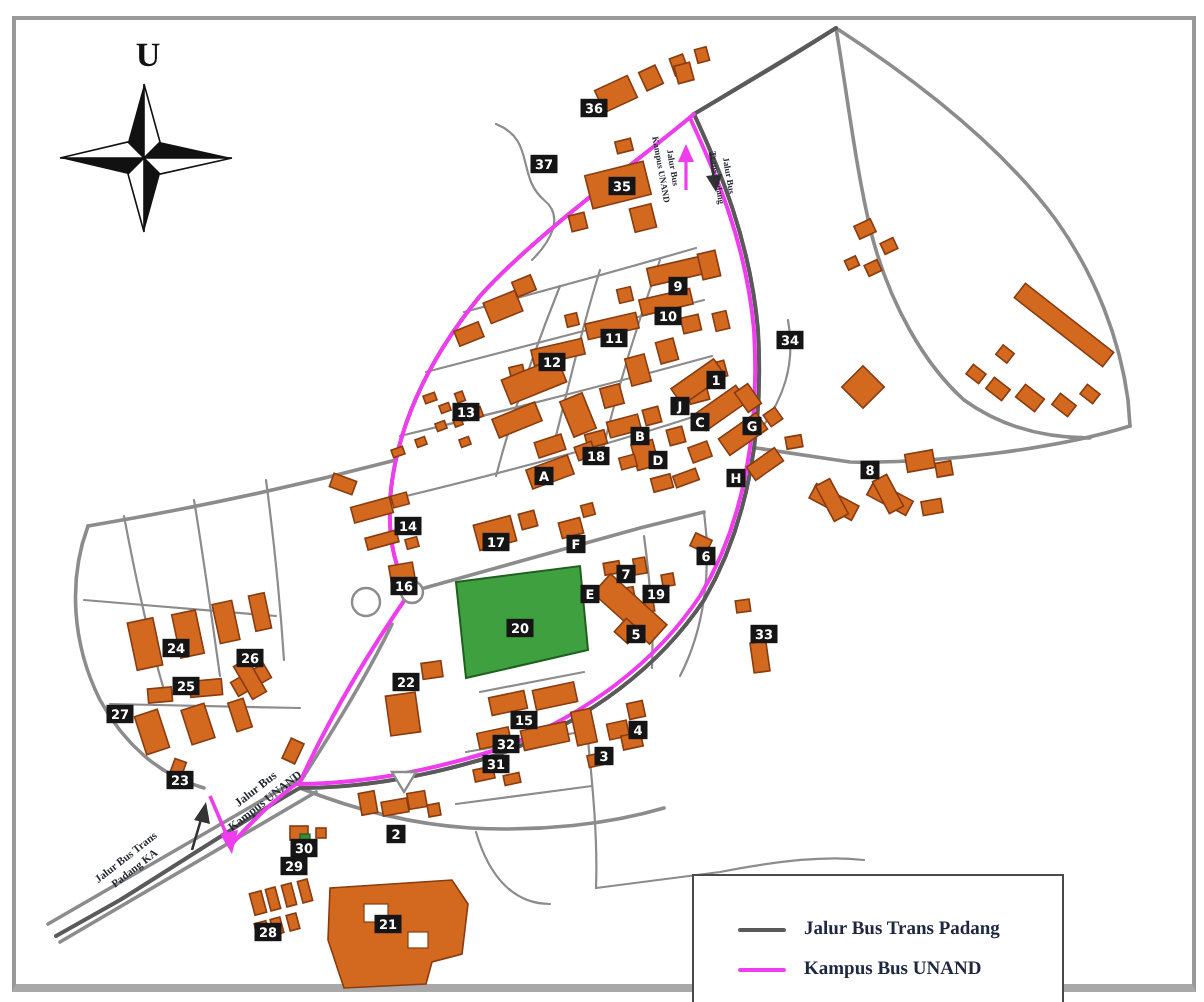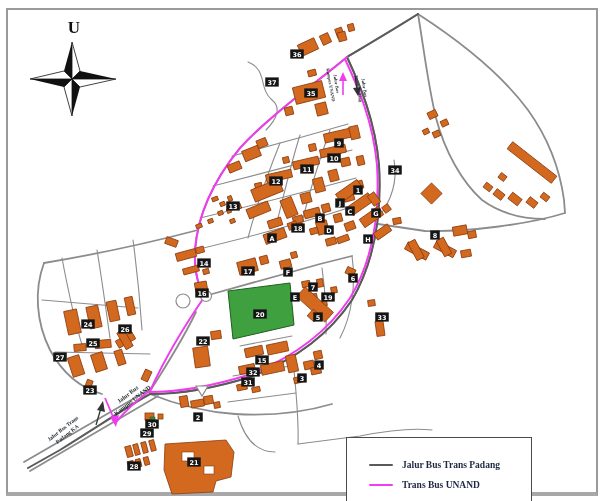--- a/index.html
+++ b/index.html
@@ -478,16 +478,16 @@
 
   <div id="compassU">U</div>
 
   <div id="legend">
     <div class="leg-row">
       <span class="leg-swatch" style="background: rgb(90, 90, 90);"></span>
       <span class="leg-label">Jalur Bus Trans Padang</span>
     </div>
     <div class="leg-row">
       <span class="leg-swatch" style="background: rgb(242, 60, 242);"></span>
-      <span class="leg-label">Trans Bus UNAND</span>
+      <span class="leg-label">Kampus Bus UNAND</span>
     </div>
   </div>
 </div>
 
 </body></html>

